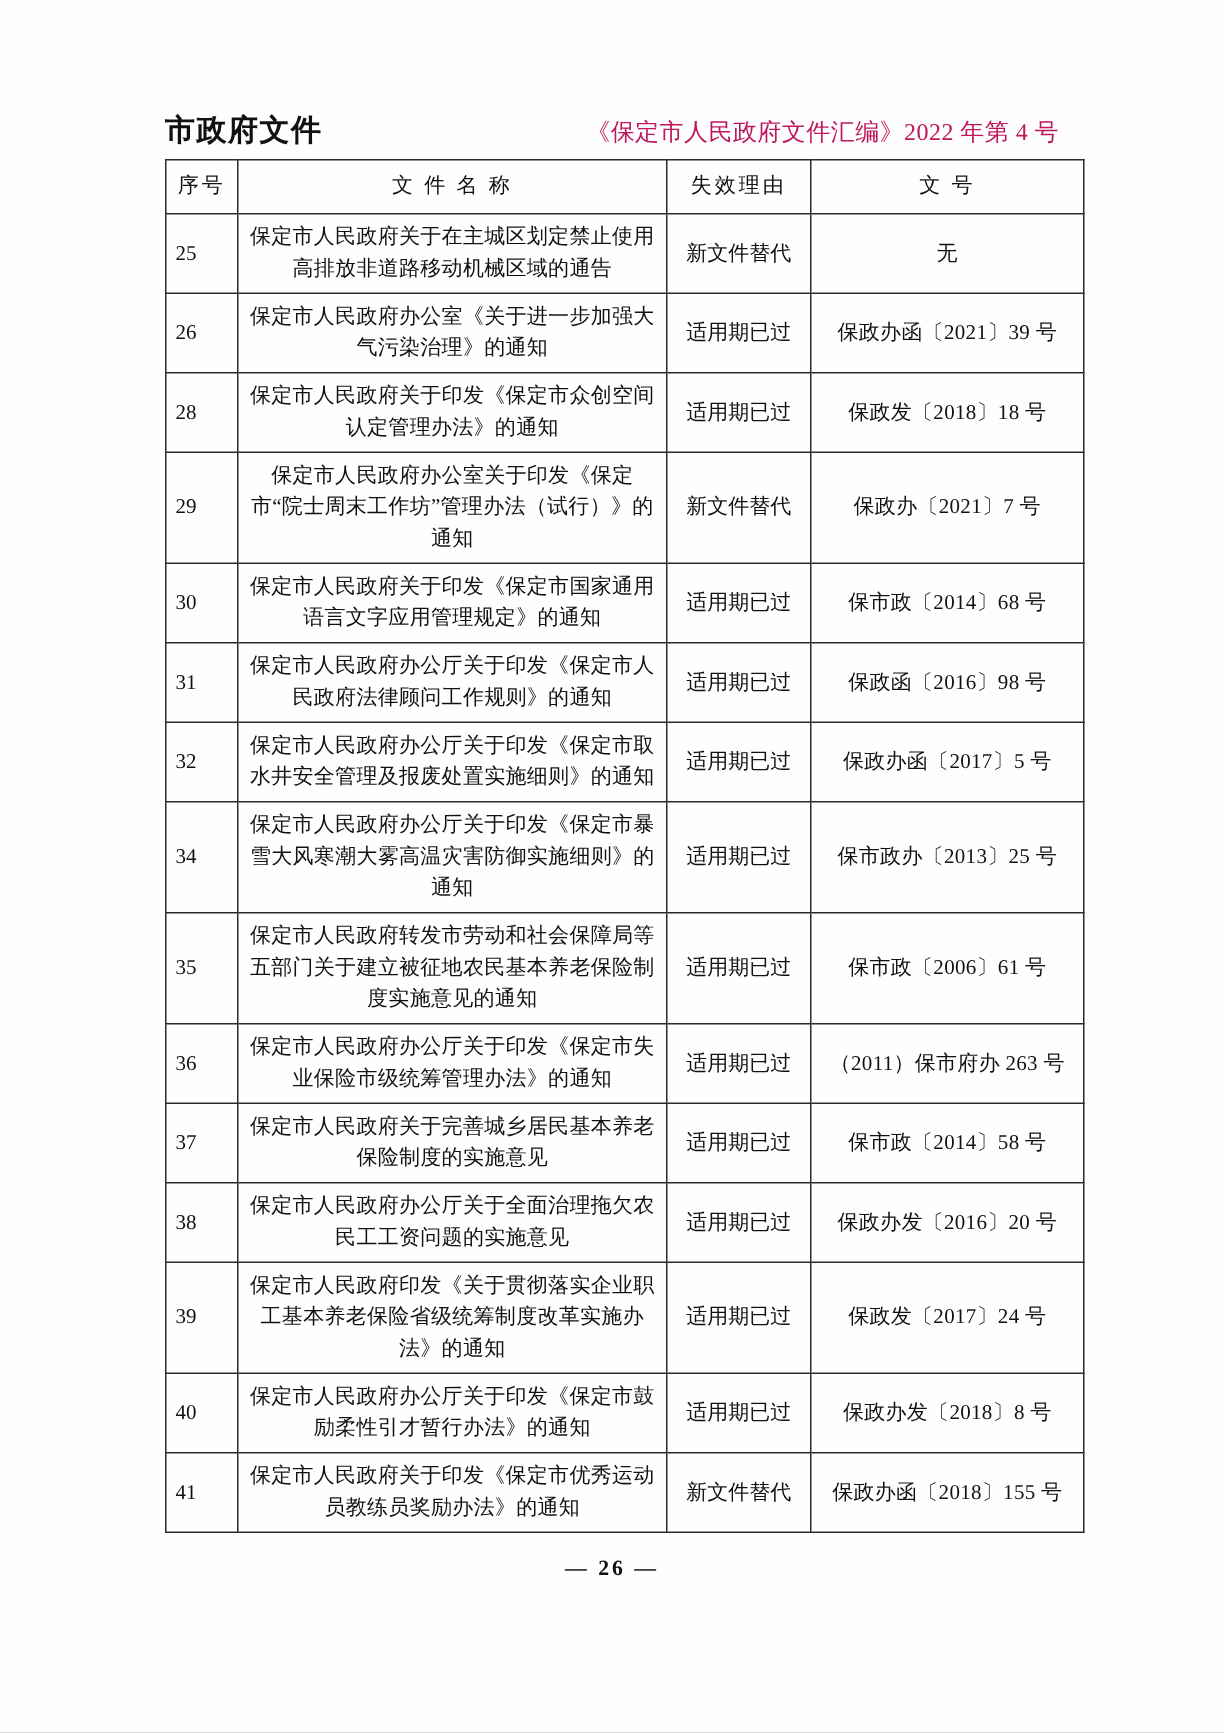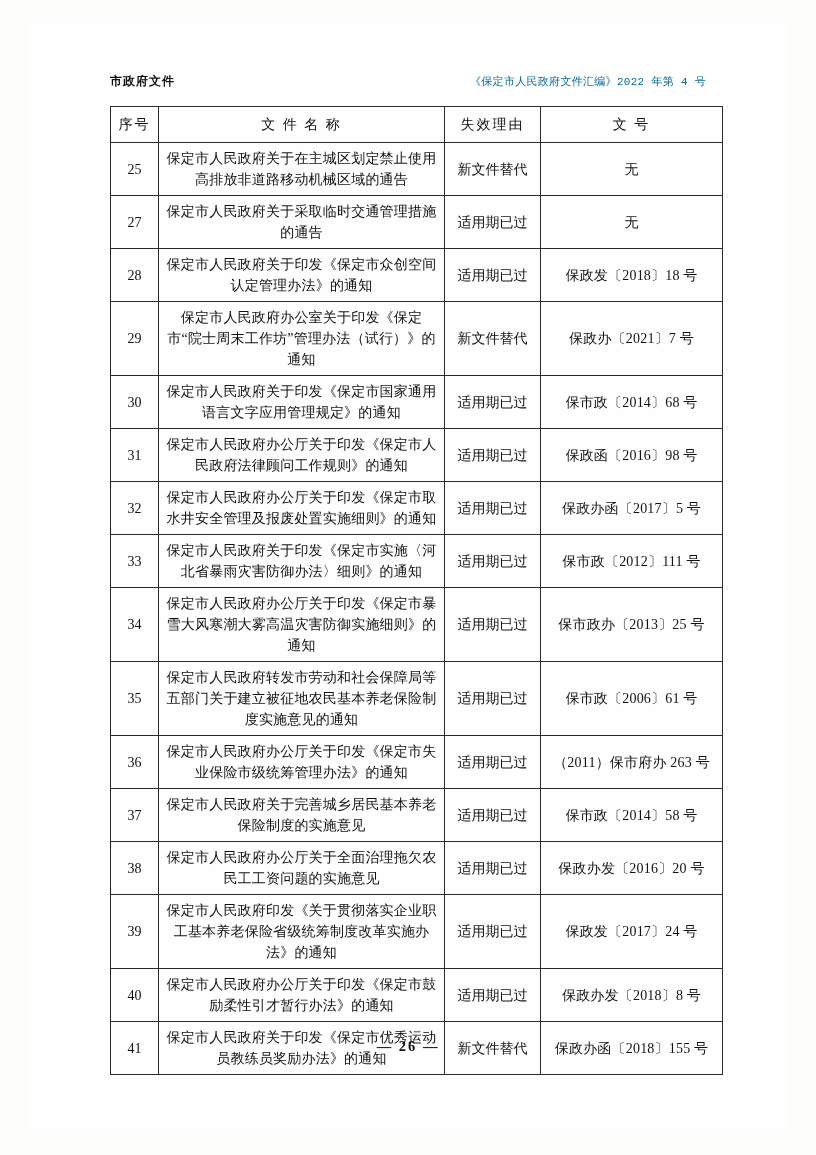--- a/index.html
+++ b/index.html
@@ -31,28 +31,28 @@
     right: 82px;
     top: 55px;
     height: 26px;
     display: flex;
     align-items: baseline;
     justify-content: space-between;
   }
   .header-left {
     font-family: "DejaVu Sans", "Liberation Sans", sans-serif;
     font-weight: bold;
-    font-size: 12px;
+    font-size: 20px;
     letter-spacing: 1px;
     color: #111;
   }
   .header-right {
-    font-family: Liberation Mono, monospace;
-    font-size: 11px;
-    color: #0369a1;
+    font-family: Liberation Serif, serif;
+    font-size: 16px;
+    color: #be185d;
     letter-spacing: 0.3px;
   }
   .table-wrap {
     position: absolute;
     left: 82px;
     right: 82px;
     top: 88px;
   }
   table.doc-table {
     border-collapse: collapse;
@@ -71,21 +71,21 @@
   table.doc-table th {
     font-weight: normal;
     text-align: center;
     padding: 7px 6px;
     letter-spacing: 2px;
   }
   .col-seq { width: 48px; text-align: center; }
   .col-name { width: 286px; text-align: left; }
   .col-reason { width: 96px; text-align: center; }
   .col-number { width: 182px; text-align: center; }
-  .cell-seq { text-align: center; }
+  .cell-seq { text-align: left; }
   .cell-name { text-align: center; letter-spacing: 0.2px; }
   .cell-reason { text-align: center; }
   .cell-number { text-align: center; letter-spacing: 0.2px; }
   .footer {
     position: absolute;
     left: 0;
     right: 0;
     bottom: 78px;
     text-align: center;
     font-size: 14.5px;
@@ -123,24 +123,24 @@
           </tr>
         </thead>
         <tbody>
           <tr>
             <td class="cell-seq">25</td>
             <td class="cell-name">保定市人民政府关于在主城区划定禁止使用高排放非道路移动机械区域的通告</td>
             <td class="cell-reason">新文件替代</td>
             <td class="cell-number">无</td>
           </tr>
           <tr>
-            <td class="cell-seq">27</td>
-            <td class="cell-name">保定市人民政府关于采取临时交通管理措施的通告</td>
-            <td class="cell-reason">适用期已过</td>
-            <td class="cell-number">无</td>
+            <td class="cell-seq">26</td>
+            <td class="cell-name">保定市人民政府办公室《关于进一步加强大气污染治理》的通知</td>
+            <td class="cell-reason">适用期已过</td>
+            <td class="cell-number">保政办函〔2021〕39 号</td>
           </tr>
           <tr>
             <td class="cell-seq">28</td>
             <td class="cell-name">保定市人民政府关于印发《保定市众创空间认定管理办法》的通知</td>
             <td class="cell-reason">适用期已过</td>
             <td class="cell-number">保政发〔2018〕18 号</td>
           </tr>
           <tr>
             <td class="cell-seq">29</td>
             <td class="cell-name">保定市人民政府办公室关于印发《保定市“院士周末工作坊”管理办法（试行）》的通知</td>
@@ -159,26 +159,20 @@
             <td class="cell-reason">适用期已过</td>
             <td class="cell-number">保政函〔2016〕98 号</td>
           </tr>
           <tr>
             <td class="cell-seq">32</td>
             <td class="cell-name">保定市人民政府办公厅关于印发《保定市取水井安全管理及报废处置实施细则》的通知</td>
             <td class="cell-reason">适用期已过</td>
             <td class="cell-number">保政办函〔2017〕5 号</td>
           </tr>
           <tr>
-            <td class="cell-seq">33</td>
-            <td class="cell-name">保定市人民政府关于印发《保定市实施〈河北省暴雨灾害防御办法〉细则》的通知</td>
-            <td class="cell-reason">适用期已过</td>
-            <td class="cell-number">保市政〔2012〕111 号</td>
-          </tr>
-          <tr>
             <td class="cell-seq">34</td>
             <td class="cell-name">保定市人民政府办公厅关于印发《保定市暴雪大风寒潮大雾高温灾害防御实施细则》的通知</td>
             <td class="cell-reason">适用期已过</td>
             <td class="cell-number">保市政办〔2013〕25 号</td>
           </tr>
           <tr>
             <td class="cell-seq">35</td>
             <td class="cell-name">保定市人民政府转发市劳动和社会保障局等五部门关于建立被征地农民基本养老保险制度实施意见的通知</td>
             <td class="cell-reason">适用期已过</td>
             <td class="cell-number">保市政〔2006〕61 号</td>

